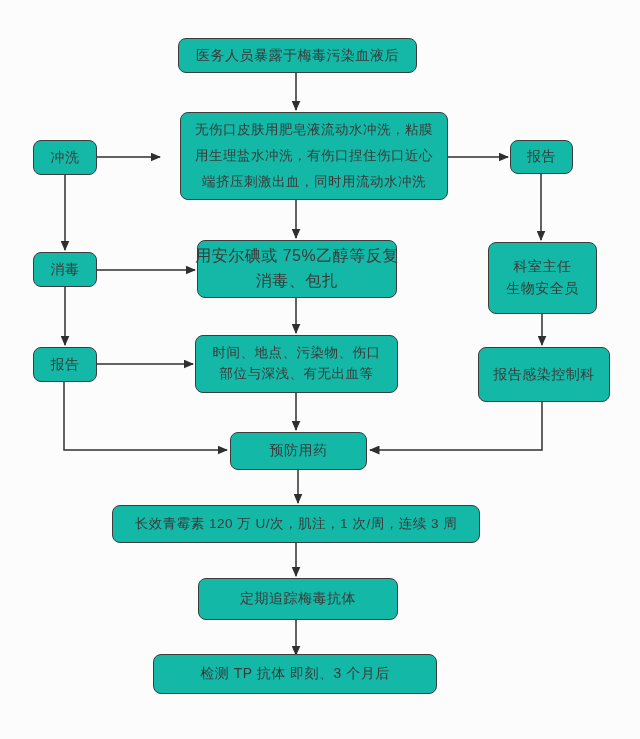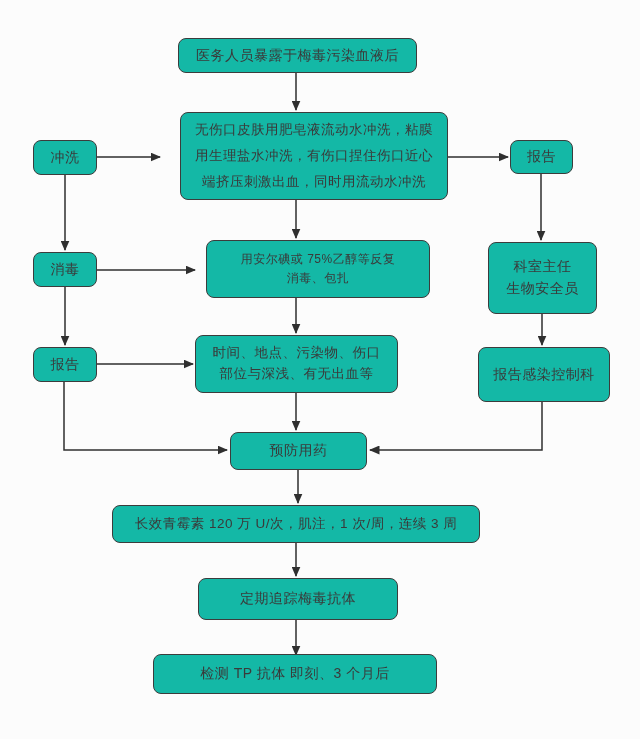--- a/index.html
+++ b/index.html
@@ -91,21 +91,21 @@
   </div>
 
   <div class="node" style="left:510px; top:140px; width:63px; height:34px;">
     <span class="ln">报告</span>
   </div>
 
   <div class="node" style="left:33px; top:252px; width:64px; height:35px;">
     <span class="ln">消毒</span>
   </div>
 
-  <div class="node" style="left:206px; top:240px; width:224px; height:58px; font-size:12px;">
+  <div class="node" style="left:197px; top:240px; width:200px; height:58px; font-size:16px;">
     <span class="ln">用安尔碘或 75%乙醇等反复</span>
     <span class="ln">消毒、包扎</span>
   </div>
 
   <div class="node" style="left:488px; top:242px; width:109px; height:72px;">
     <span class="ln">科室主任</span>
     <span class="ln">生物安全员</span>
   </div>
 
   <div class="node" style="left:33px; top:347px; width:64px; height:35px;">

